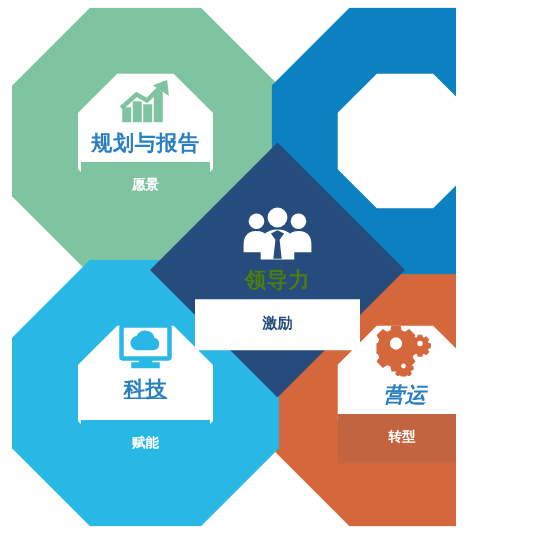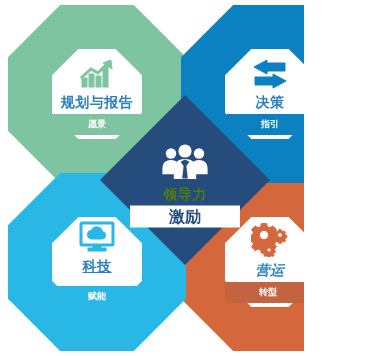--- a/index.html
+++ b/index.html
@@ -78,21 +78,21 @@
     white-space: nowrap;
   }
   .cell .badge {
     display: block;
     margin: 3px auto 0;
     width: 86px;
     color: #ffffff;
     font-size: 9px;
     font-weight: 700;
     line-height: 13px;
-    padding: 4px 0;
+    padding: 10px 0;
     white-space: nowrap;
   }
 
   
   #center-hub {
     position: absolute;
     left: 100px;
     top: 95px;
     width: 170px;
     height: 170px;
@@ -106,21 +106,21 @@
   }
   #center-hub .cell .title { color: #7fa8c9; }
   #center-hub .cell {
     top: 52%;
     width: 130px;
   }
   #center-hub .cell .badge {
     background: #ffffff;
     color: #254c7c;
     width: 110px;
-    font-size: 16px;
+    font-size: 10px;
     line-height: 14px;
   }
   #center-hub .cell .glyph { height: 42px; }
 </style>
 </head>
 <body style="background: rgb(255, 255, 255);">
 
 <div id="stage">
 
   <div class="petal" id="petal-planning">
@@ -140,32 +140,20 @@
         </svg>
       </div>
       <div class="title" style="color: rgb(42, 127, 193);">规划与报告</div>
       <span class="badge" style="background: rgb(127, 196, 160);">愿景</span>
     </div>
   </div>
 
   <div class="petal" id="petal-decision">
     <div class="ring" style="background: rgb(11, 129, 193);"></div>
     <div class="core"></div>
-    <div class="cell">
-      <div class="glyph">
-        <svg width="36" height="30" viewBox="0 0 36 30" aria-hidden="true">
-          <g class="ic-decision" fill="#0b81c1" stroke="#0b81c1">
-            <path d="M15 4 L15 1 L2 8 L15 15 L15 12 L33 12 L33 4 Z"></path>
-            <path d="M21 18 L21 15 L34 22 L21 29 L21 26 L3 26 L3 18 Z"></path>
-          </g>
-        </svg>
-      </div>
-      <div class="title" style="color: rgb(42, 127, 193);">决策</div>
-      <span class="badge" style="background: rgb(11, 129, 193);">指引</span>
-    </div>
   </div>
 
   <div class="petal" id="petal-tech">
     <div class="ring" style="background: rgb(41, 184, 229);"></div>
     <div class="core"></div>
     <div class="cell">
       <div class="glyph">
         <svg width="36" height="32" viewBox="0 0 36 32" aria-hidden="true">
           <g class="ic-tech" fill="#29b8e5" stroke="#29b8e5">
             <rect x="2" y="2" width="32" height="22" rx="1" fill="none" stroke-width="3"></rect>

